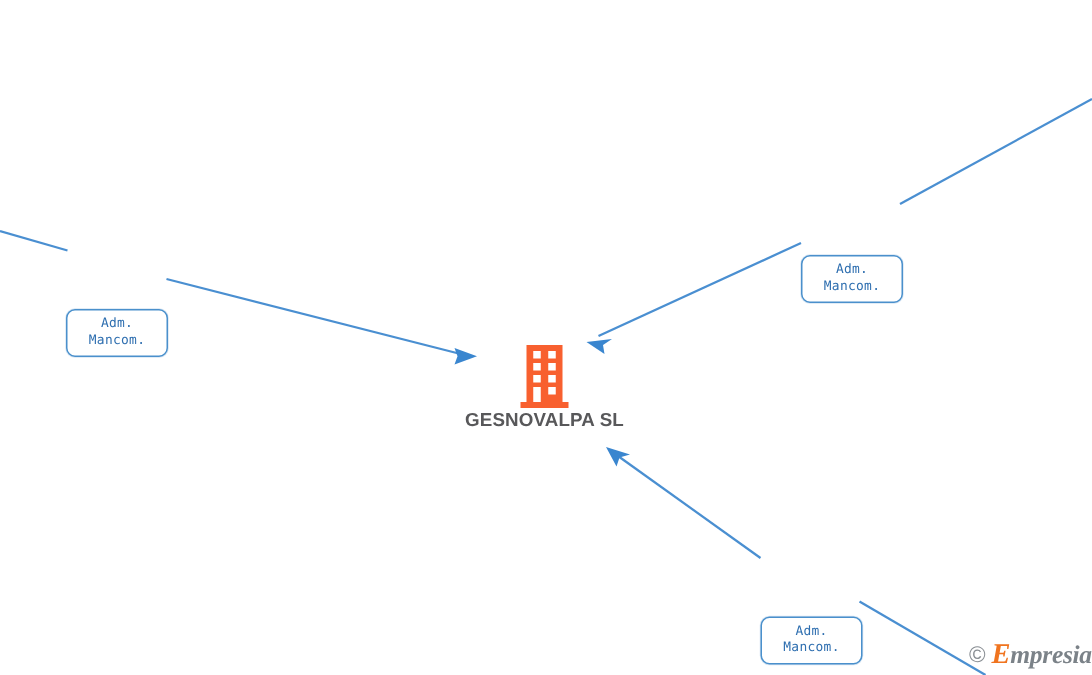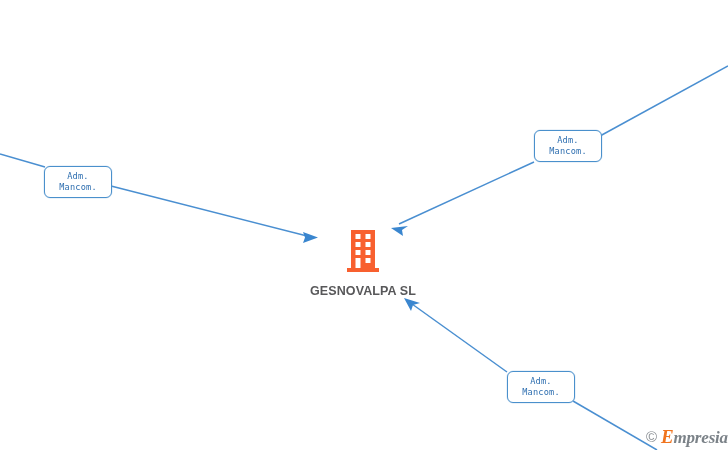--- a/index.html
+++ b/index.html
@@ -34,21 +34,21 @@
     text-align: center;
   }
   .company-icon {
     display: block;
     margin: 0 auto;
     width: 34px;
     height: 42px;
   }
   .company-label {
     display: block;
-    margin-top: 12px;
+    margin-top: 1px;
     font-family: "Liberation Sans", sans-serif;
     font-size: 12.5px;
     font-weight: 600;
     letter-spacing: 0.1px;
     color: #58585a;
     white-space: nowrap;
   }
 
   
   .admin-node {
@@ -57,20 +57,21 @@
     height: 32px;
     box-sizing: border-box;
     border: 1.3px solid #4a90cc;
     border-radius: 6px;
     background: #ffffff;
     display: flex;
     flex-direction: column;
     align-items: center;
     justify-content: center;
     box-shadow: 0 0 0 0.5px rgba(120,170,215,0.30);
+    margin-top: 40px;
   }
   .admin-line {
     font-family: "DejaVu Sans Mono", "Liberation Mono", monospace;
     font-size: 8.6px;
     line-height: 11.5px;
     color: #2f6fb0;
     white-space: nowrap;
     letter-spacing: 0.2px;
   }
 

